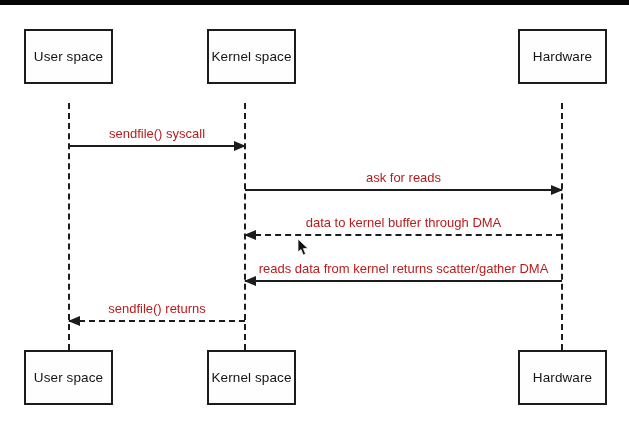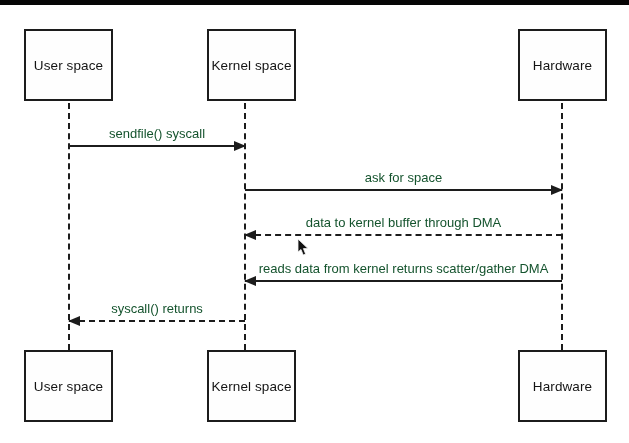--- a/index.html
+++ b/index.html
@@ -13,21 +13,21 @@
   .stage { position: absolute; inset: 0; }
 
   .topbar {
     position: absolute; left: 0; top: 0;
     width: 629px; height: 5px;
     background: #060606;
   }
 
   .actor {
     position: absolute;
-    width: 89px; height: 72px;
+    width: 89px; height: 55px;
     border: 2px solid #1c1c1c;
     background: #fefefe;
     display: flex; align-items: center; justify-content: center;
     font-size: 13.5px;
     color: #141414;
     letter-spacing: 0.1px;
   }
   .actor.row-top { top: 29px; }
   .actor.row-bottom { top: 350px; }
   .actor.col-user { left: 24px; }
@@ -48,21 +48,21 @@
     position: absolute; left: 0; right: 0; top: 0;
     height: 0;
     border-top: 2px solid #1c1c1c;
   }
   .msg.dashed .line { border-top-style: dashed; }
   .msg .label {
     position: absolute; left: 0; width: 100%;
     bottom: 4px;
     text-align: center;
     font-size: 13px;
-    color: #14532d;
+    color: #b91c1c;
     white-space: nowrap;
   }
   .arrowhead {
     position: absolute; top: -4px;
     width: 0; height: 0;
     border-top: 5px solid transparent;
     border-bottom: 5px solid transparent;
   }
   .arrowhead.dir-right { right: -1px; border-left: 12px solid #1c1c1c; }
   .arrowhead.dir-left  { left: -1px;  border-right: 12px solid #1c1c1c; }
@@ -100,39 +100,39 @@
   <div class="lifeline col-kernel"></div>
   <div class="lifeline col-hardware"></div>
 
   <div class="msg msg-1">
     <div class="label">sendfile() syscall</div>
     <div class="line"></div>
     <div class="arrowhead dir-right"></div>
   </div>
 
   <div class="msg msg-2">
-    <div class="label">ask for space</div>
+    <div class="label">ask for reads</div>
     <div class="line"></div>
     <div class="arrowhead dir-right"></div>
   </div>
 
   <div class="msg msg-3 dashed">
     <div class="label">data to kernel buffer through DMA</div>
     <div class="line"></div>
     <div class="arrowhead dir-left"></div>
   </div>
 
   <div class="msg msg-4">
     <div class="label">reads data from kernel returns scatter/gather DMA</div>
     <div class="line"></div>
     <div class="arrowhead dir-left"></div>
   </div>
 
   <div class="msg msg-5 dashed">
-    <div class="label">syscall() returns</div>
+    <div class="label">sendfile() returns</div>
     <div class="line"></div>
     <div class="arrowhead dir-left"></div>
   </div>
 
   <div class="actor row-bottom col-user">
     <span>User space</span>
   </div>
   <div class="actor row-bottom col-kernel">
     <span>Kernel space</span>
   </div>

